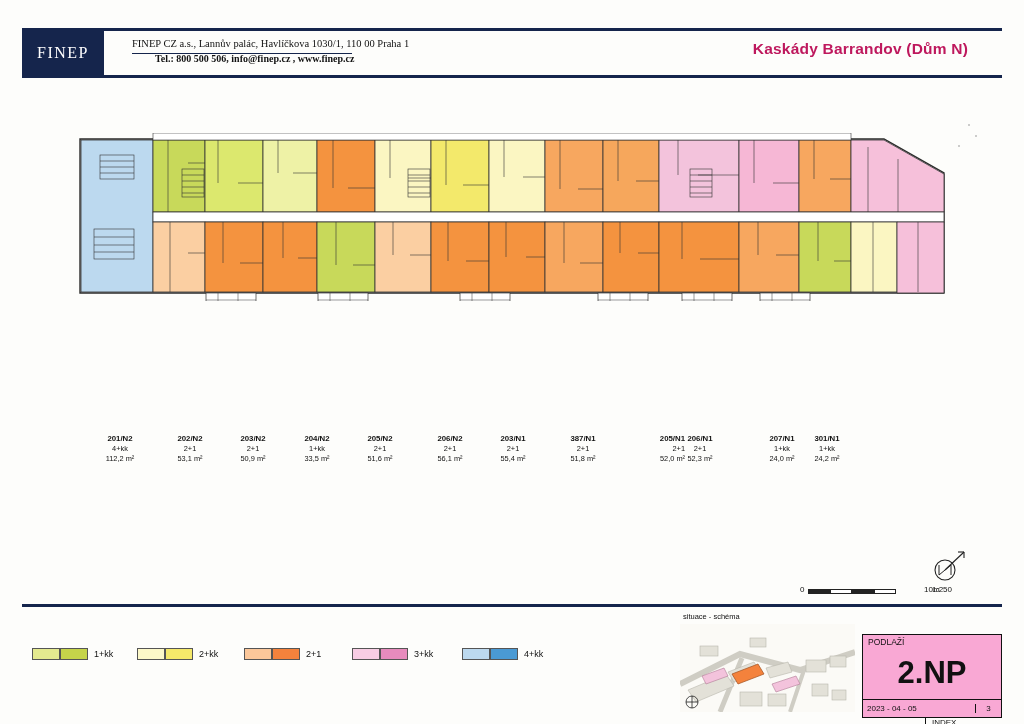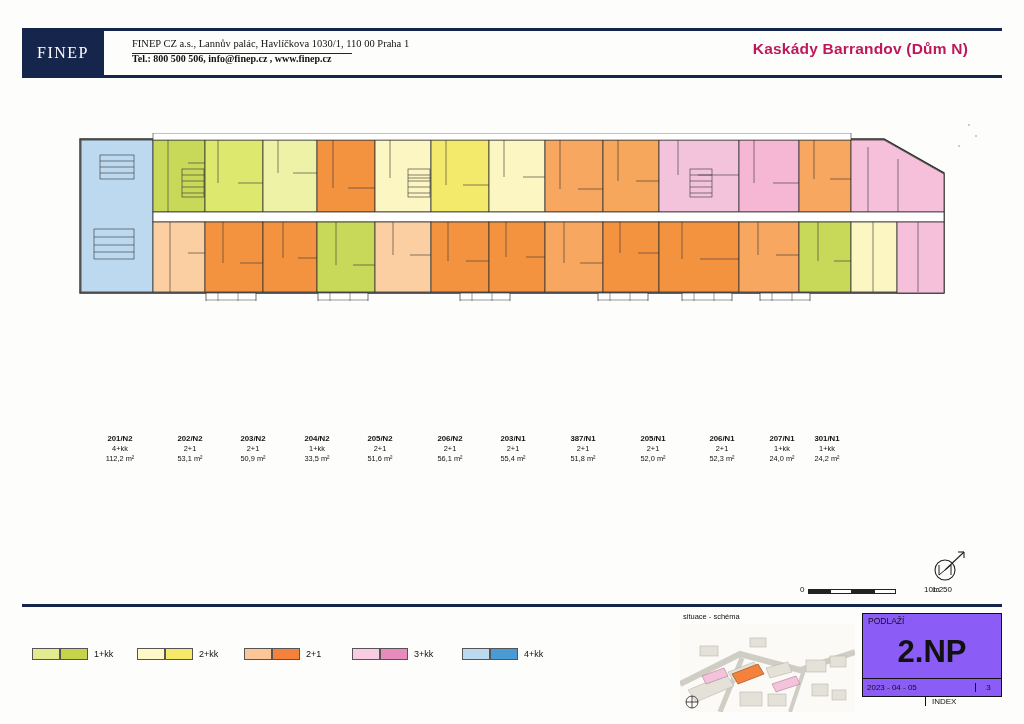--- a/index.html
+++ b/index.html
@@ -32,21 +32,21 @@
     background:#15254c; color:#fff;
     display:flex; align-items:center; justify-content:center;
     font-family:"Liberation Serif", serif;
     letter-spacing:1.5px; font-size:16px;
   }
   .company-lines {
     position:absolute; left:110px; top:8px; width:450px;
     font-size:10.5px; line-height:15px; font-family:"Liberation Serif", serif;
   }
   .company-lines .l1 { }
-  .company-lines .l2 { font-weight:bold; font-size:10px; }
+  .company-lines .l2 { font-weight:bold; font-size:10px;margin-left:23px; }
   .divider-small {
     position:absolute; left:110px; top:25px; width:220px; height:1px; background:#15254c;
   }
   .project-title {
     position:absolute; right:34px; top:12px;
     font-size:15.5px; font-weight:bold; font-family:"Liberation Sans", sans-serif;
     color:#be185d; letter-spacing:.2px;
   }
 
   .label-col {
@@ -75,22 +75,22 @@
 
   .compass { position:absolute; left:930px; top:548px; width:40px; height:40px; }
 
   
   .situation { position:absolute; left:680px; top:612px; width:175px; height:100px; }
   .sit-label { position:absolute; left:3px; top:0px; font-size:7.5px; font-family:"Liberation Sans", sans-serif; }
   .sit-img { position:absolute; left:0px; top:12px; width:175px; height:88px; background:#f6f5f1; overflow:hidden; }
 
   
   .podlazi {
-    position:absolute; left:862px; top:613px; width:140px; height:84px;
-    border:1.6px solid #111; background:#8b5cf6;
+    position:absolute; left:862px; top:634px; width:140px; height:84px;
+    border:1.6px solid #111; background:#f9a8d4;
   }
   .podlazi-title {
     position:absolute; left:5px; top:2px; font-size:8.5px; font-family:"Liberation Sans", sans-serif;
   }
   .podlazi-main {
     position:absolute; left:0; top:14px; width:138px; height:48px;
     display:flex; align-items:center; justify-content:center;
     font-size:31px; font-weight:bold; font-family:"Liberation Sans", sans-serif;
   }
   .podlazi-foot {
@@ -222,26 +222,26 @@
       <div class="label-col" style="left: 481px; top: 434px; width: 64px;">
         <div class="id">203/N1</div>
         <div class="disp">2+1</div>
         <div class="area">55,4 m²</div>
       </div>
       <div class="label-col" style="left: 551px; top: 434px; width: 64px;">
         <div class="id">387/N1</div>
         <div class="disp">2+1</div>
         <div class="area">51,8 m²</div>
       </div>
-      <div class="label-col" style="left: 621px; top: 434px; width: 64px;">
+      <div class="label-col" style="left: 621px; top: 434px; width: 64px; text-align: right;">
         <div class="id">205/N1</div>
         <div class="disp">2+1</div>
         <div class="area">52,0 m²</div>
       </div>
-      <div class="label-col" style="left: 690px; top: 434px; width: 64px;">
+      <div class="label-col" style="left: 668px; top: 434px; width: 64px;">
         <div class="id">206/N1</div>
         <div class="disp">2+1</div>
         <div class="area">52,3 m²</div>
       </div>
       <div class="label-col" style="left: 750px; top: 434px; width: 64px;">
         <div class="id">207/N1</div>
         <div class="disp">1+kk</div>
         <div class="area">24,0 m²</div>
       </div>
       <div class="label-col" style="left: 795px; top: 434px; width: 64px;">

